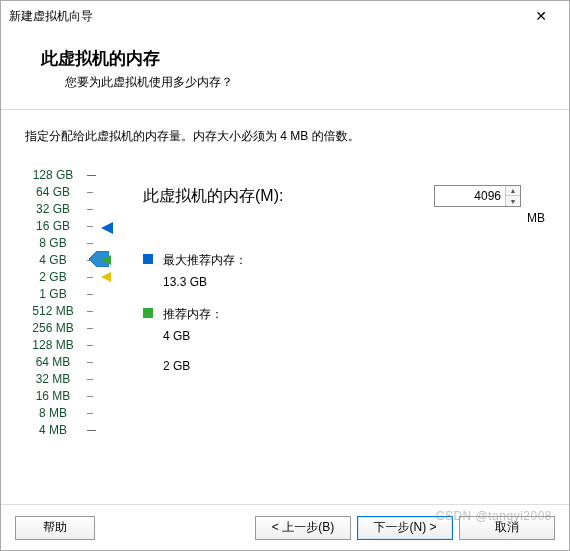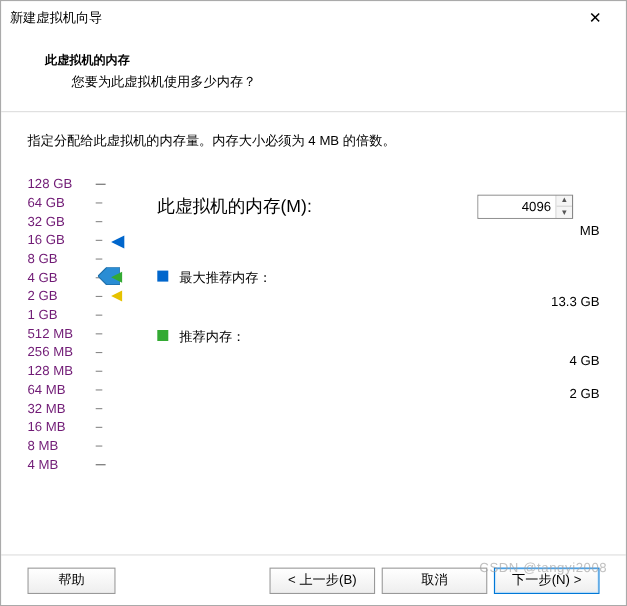--- a/index.html
+++ b/index.html
@@ -2,27 +2,27 @@
 <html><head>
 <meta charset="utf-8">
 <style>
 * { box-sizing: border-box; margin: 0; padding: 0; }
 body { font-family: "Microsoft YaHei", "Segoe UI", sans-serif; font-size: 12px; background: #fff; color: #000; }
 .window { width: 570px; height: 551px; border: 1px solid #aaa; display: flex; flex-direction: column; }
 .titlebar { height: 30px; display: flex; align-items: center; padding: 0 8px; }
 .titlebar-text { flex: 1; font-size: 12px; }
 .close-btn { width: 40px; height: 28px; display: flex; align-items: center; justify-content: center; font-size: 14px; cursor: default; }
 .header { padding: 16px 24px 18px 40px; }
-.header-title { font-weight: bold; font-size: 11px; }
+.header-title { font-weight: bold; font-size: 17px; }
 .header-sub { padding-left: 24px; margin-top: 4px; font-size: 12px; }
 .divider { height: 1px; background: #ddd; }
 .content { flex: 1; padding: 18px 24px 10px 24px; position: relative; }
 .instr { font-size: 12px; margin-bottom: 22px; }
 .body-row { display: flex; }
-.scale-col { width: 62px; text-align: left; font-size: 12px; line-height: 17px; color: #701a75; padding-right: 6px; }
+.scale-col { width: 62px; text-align: center; font-size: 12px; line-height: 17px; color: #14532d; padding-right: 6px; }
 .tick-col { width: 10px; position: relative; }
 .tick { position: absolute; left: 0; width: 6px; height: 1px; background: #888; }
 .tick.major { width: 9px; background: #666; }
 .marker-col { width: 30px; position: relative; }
 .marker { position: absolute; left: 4px; width: 0; height: 0; }
 .marker.blue { border-top: 6px solid transparent; border-bottom: 6px solid transparent; border-right: 12px solid #0066cc; }
 .marker.green { border-top: 5px solid transparent; border-bottom: 5px solid transparent; border-right: 10px solid #33aa33; }
 .marker.yellow { border-top: 5px solid transparent; border-bottom: 5px solid transparent; border-right: 10px solid #e6c200; }
 .slider-thumb { position: absolute; left: -8px; top: 0; }
 .slider-thumb svg { display: block; }
@@ -34,22 +34,22 @@
 .spin-btns { display: flex; flex-direction: column; width: 15px; border-left: 1px solid #ccc; }
 .spin-btn { height: 10px; display: flex; align-items: center; justify-content: center; font-size: 7px; color: #555; background: #f5f5f5; cursor: default; }
 .spin-btn:first-child { border-bottom: 1px solid #ccc; }
 .unit { margin-left: 6px; margin-top: 44px; }
 .legend { display: flex; align-items: flex-start; margin-bottom: 6px; }
 .sq { width: 10px; height: 10px; margin-top: 3px; margin-right: 10px; flex-shrink: 0; }
 .sq.blue { background: #0066cc; }
 .sq.green { background: #33aa33; }
 .sq.yellow { background: #e6c200; }
 .legend-text { font-size: 12px; line-height: 18px; }
-.legend-val { margin-left: 20px; margin-bottom: 16px; font-size: 12px; text-align: right; }
-.footer { height: 46px; border-top: 1px solid #ddd; display: flex; align-items: center; padding: 0 24px; gap: 6px; }
+.legend-val { margin-left: 20px; margin-bottom: 16px; font-size: 12px; }
+.footer { height: 46px; border-top: 1px solid #ddd; display: flex; align-items: center; padding: 0 14px; gap: 6px; }
 .footer .spacer { flex: 1; }
 .btn { min-width: 96px; height: 24px; border: 1px solid #999; background: linear-gradient(#fff, #eee); font-size: 12px; cursor: default; display: flex; align-items: center; justify-content: center; padding: 0 10px; }
 .btn.help { min-width: 80px; }
 .btn.primary { border: 1px solid #0078d7; box-shadow: 0 0 0 1px #cde6fa inset; }
 .watermark { position: absolute; right: 18px; bottom: 28px; font-size: 12px; color: rgba(160,160,160,0.65); letter-spacing: 0.5px; pointer-events: none; }
 </style>
 </head>
 <body>
 
 <div class="window">
@@ -148,18 +148,18 @@
 
         <div class="legend-val">2 GB</div>
       </div>
     </div>
   </div>
 
   <div class="footer">
     <div class="btn help">帮助</div>
     <div class="spacer"></div>
     <div class="btn">&lt; 上一步(B)</div>
+    <div class="btn primary">下一步(N) &gt;</div>
     <div class="btn">取消</div>
-    <div class="btn primary">下一步(N) &gt;</div>
     <div class="watermark">CSDN @tangyi2008</div>
   </div>
 
 </div>
 
 </body></html>

